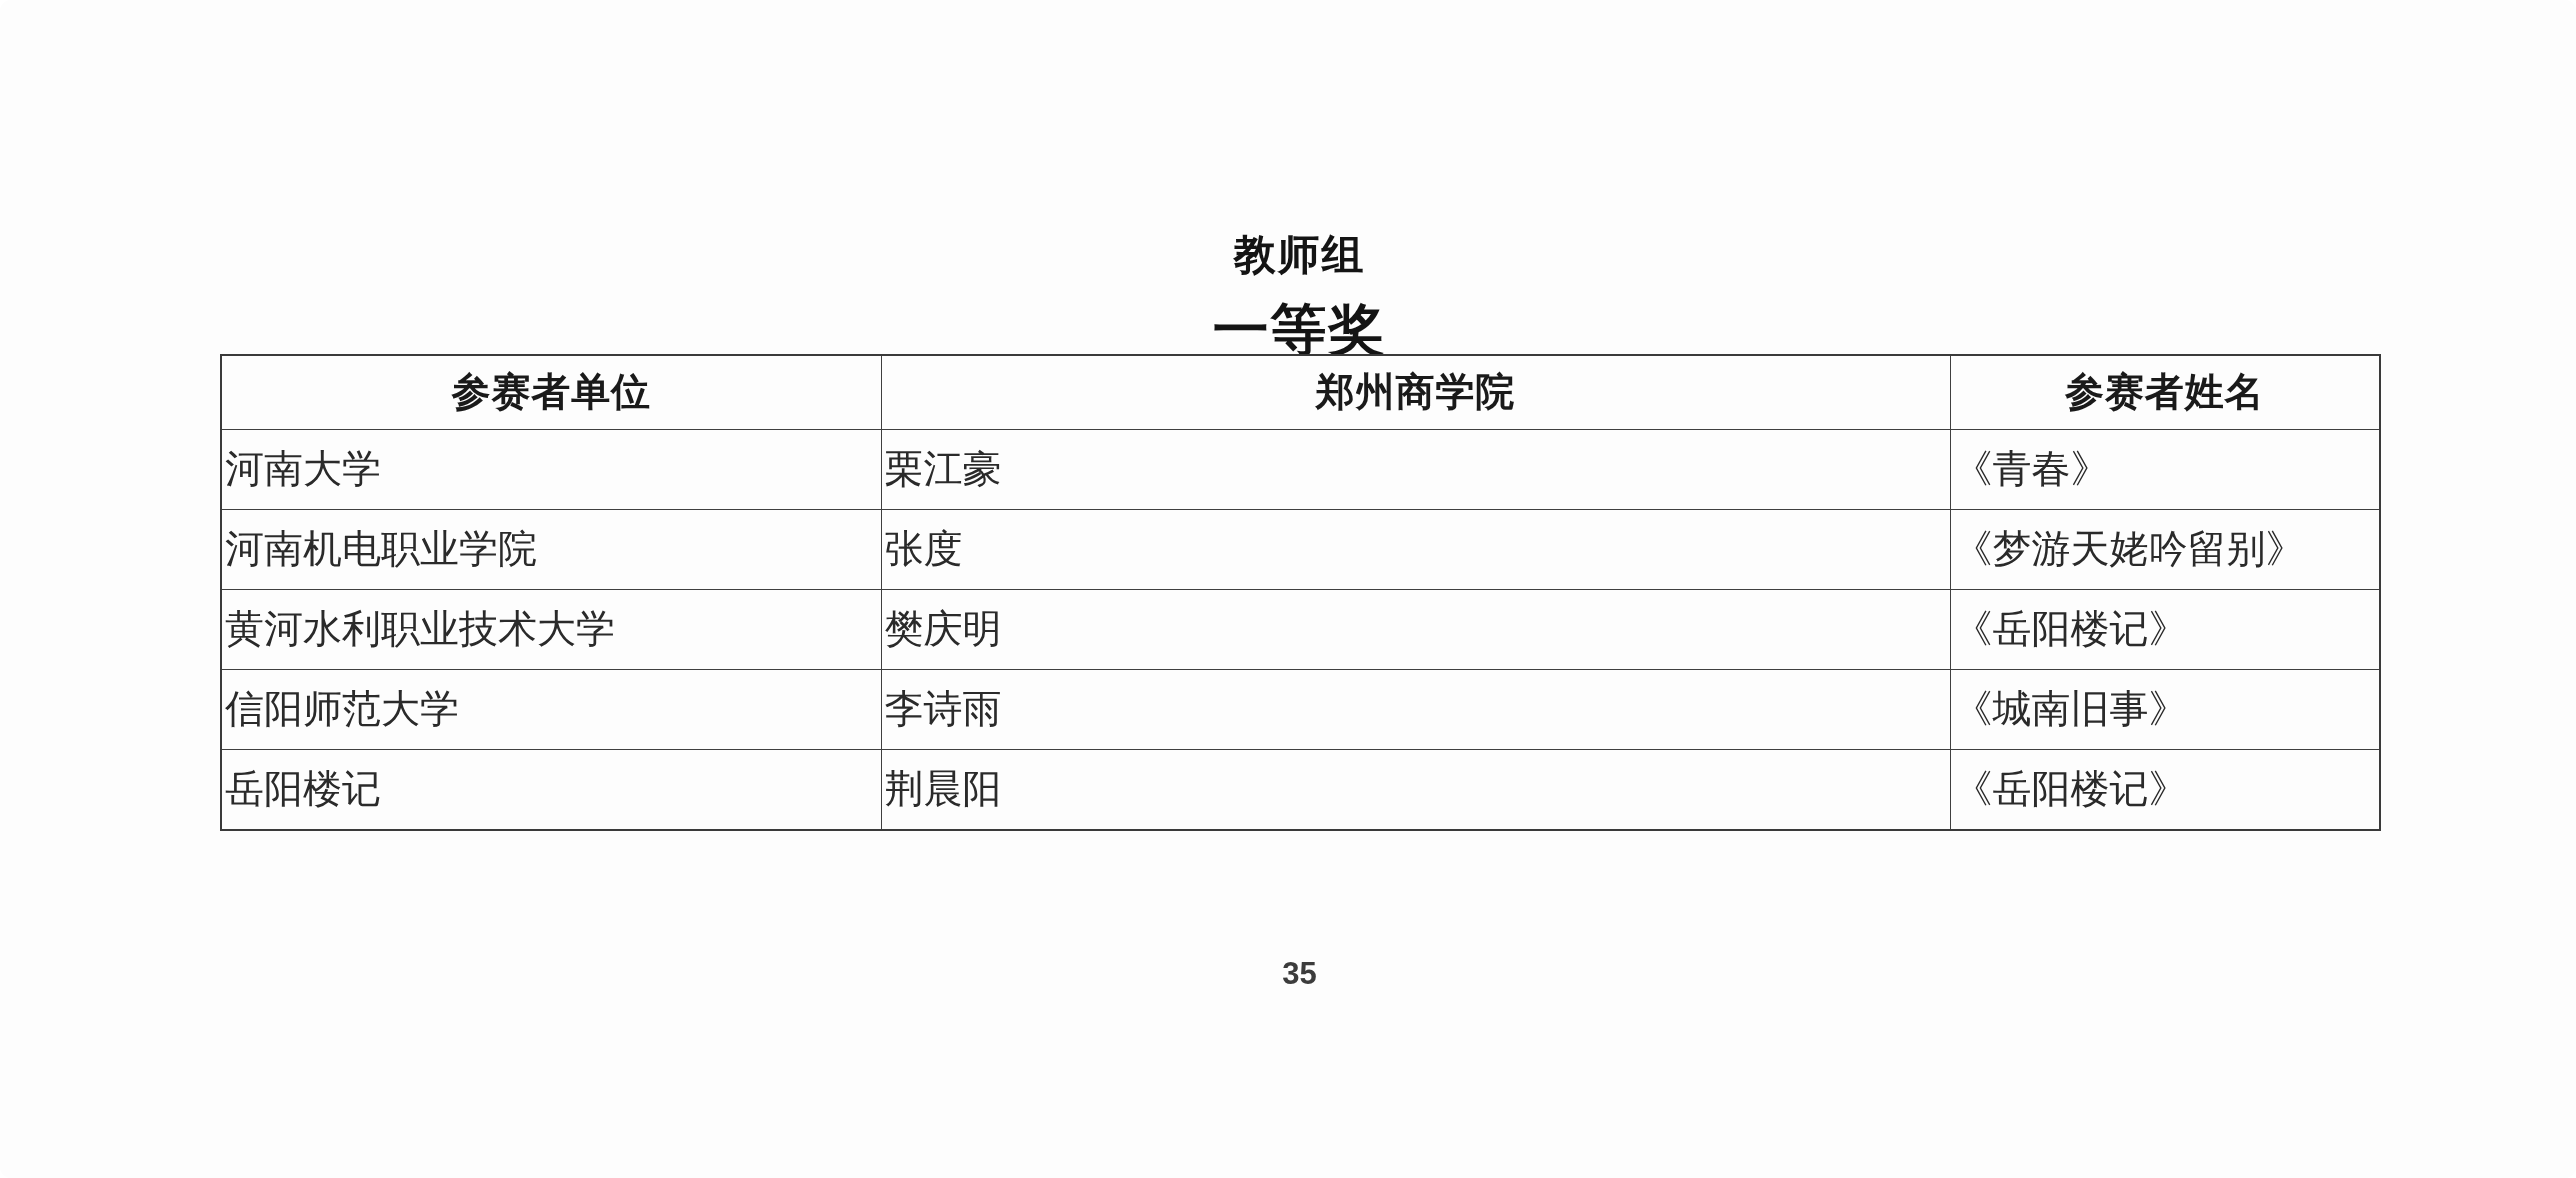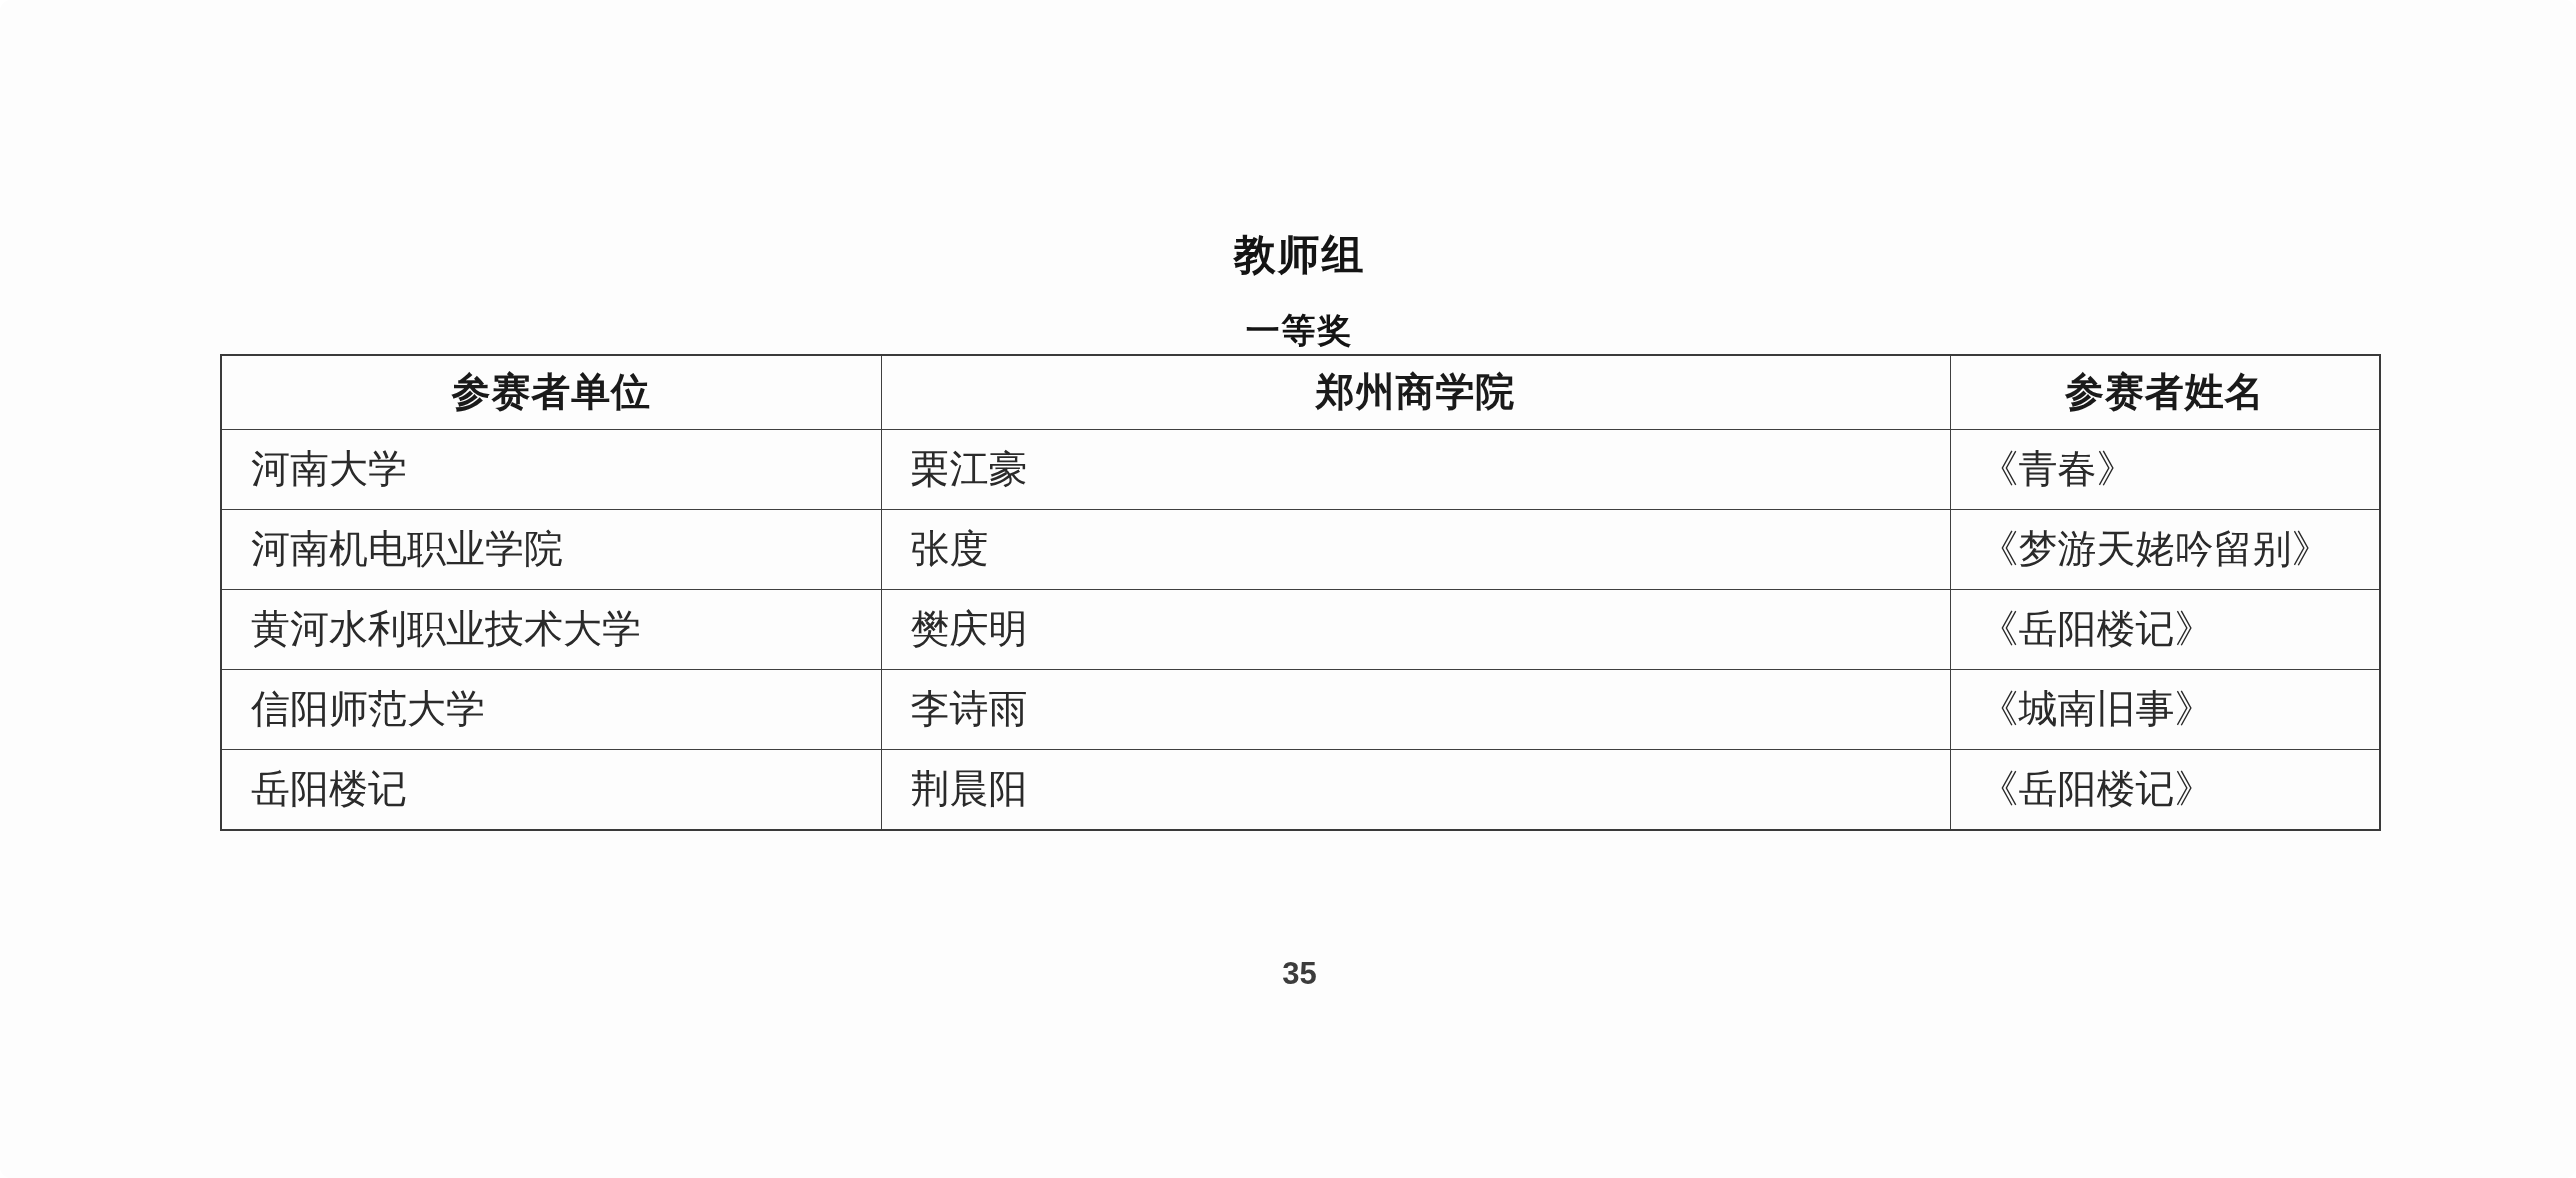--- a/index.html
+++ b/index.html
@@ -29,21 +29,21 @@
     font-weight: bold;
     font-size: 42px;
     line-height: 48px;
     color: #141414;
     letter-spacing: 1.8px;
   }
   .award-title {
     top: 307px;
     font-family: "Liberation Sans", "DejaVu Sans", sans-serif;
     font-weight: bold;
-    font-size: 34px;
+    font-size: 56px;
     line-height: 46px;
     color: #141414;
     letter-spacing: 1.8px;
   }
   table.awards {
     position: absolute;
     left: 220px;
     top: 354px;
     width: 2159px;
     border-collapse: collapse;
@@ -64,21 +64,21 @@
   table.awards { border: 2.8px solid #3a3a3a; }
   table.awards th {
     height: 71px;
     font-weight: bold;
     color: #1a1a1a;
     letter-spacing: 0.9px;
   }
   table.awards td {
     height: 77px;
     text-align: left;
-    padding-left: 29px;
+    padding-left: 3px;
     color: #2a2a2a;
   }
   .page-number {
     top: 956px;
     font-family: "Liberation Sans", "DejaVu Sans", sans-serif;
     font-weight: 600;
     font-size: 31px;
     color: #3c3c3c;
   }
 </style>

